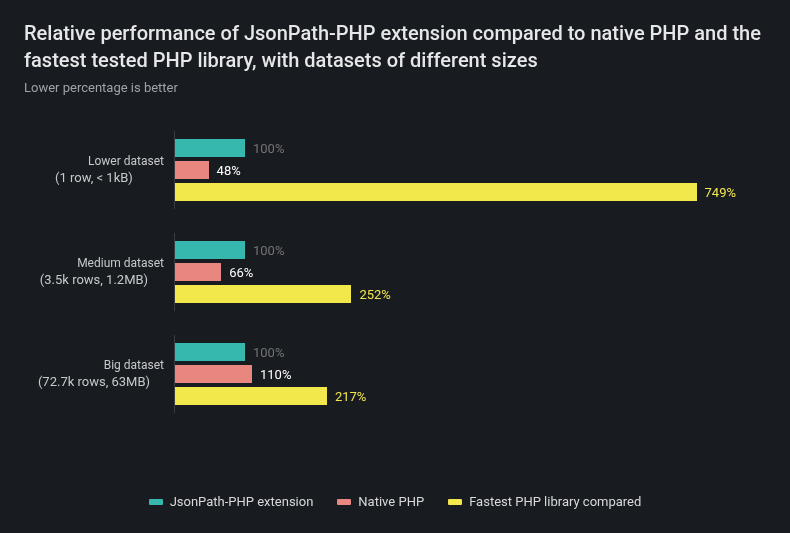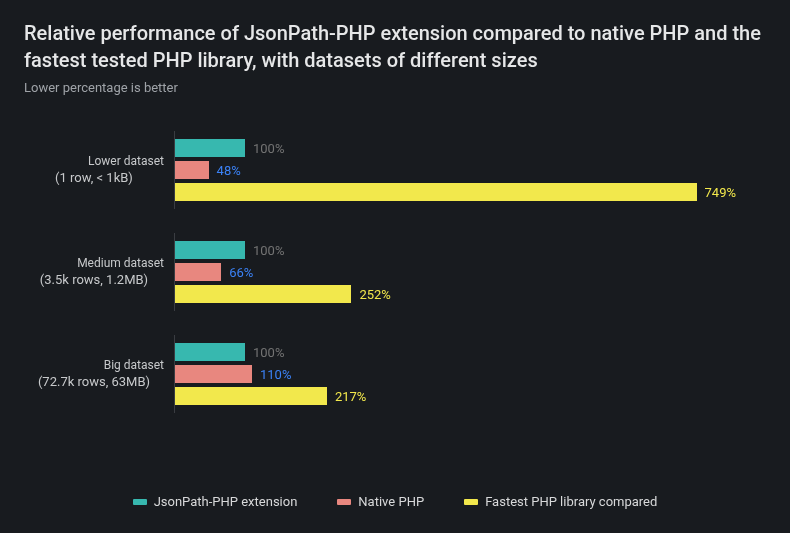--- a/index.html
+++ b/index.html
@@ -62,30 +62,30 @@
   }
   .val-label {
     font-size: 13px;
     margin-left: 8px;
     white-space: nowrap;
   }
   .c0 { background: #37b8af; }
   .c1 { background: #e8877f; }
   .c2 { background: #f2e84c; }
   .t0 { color: #737373; }
-  .t1 { color: #3b82f6; }
+  .t1 { color: #ffffff; }
   .t2 { color: #f2e84c; }
   .legend {
     position: absolute;
     bottom: 24px;
     left: 0;
     right: 0;
     display: flex;
     justify-content: center;
-    gap: 40px;
+    gap: 24px;
     font-size: 13px;
     color: #d8d9da;
   }
   .legend-item {
     display: flex;
     align-items: center;
     gap: 7px;
   }
   .swatch {
     width: 14px;

